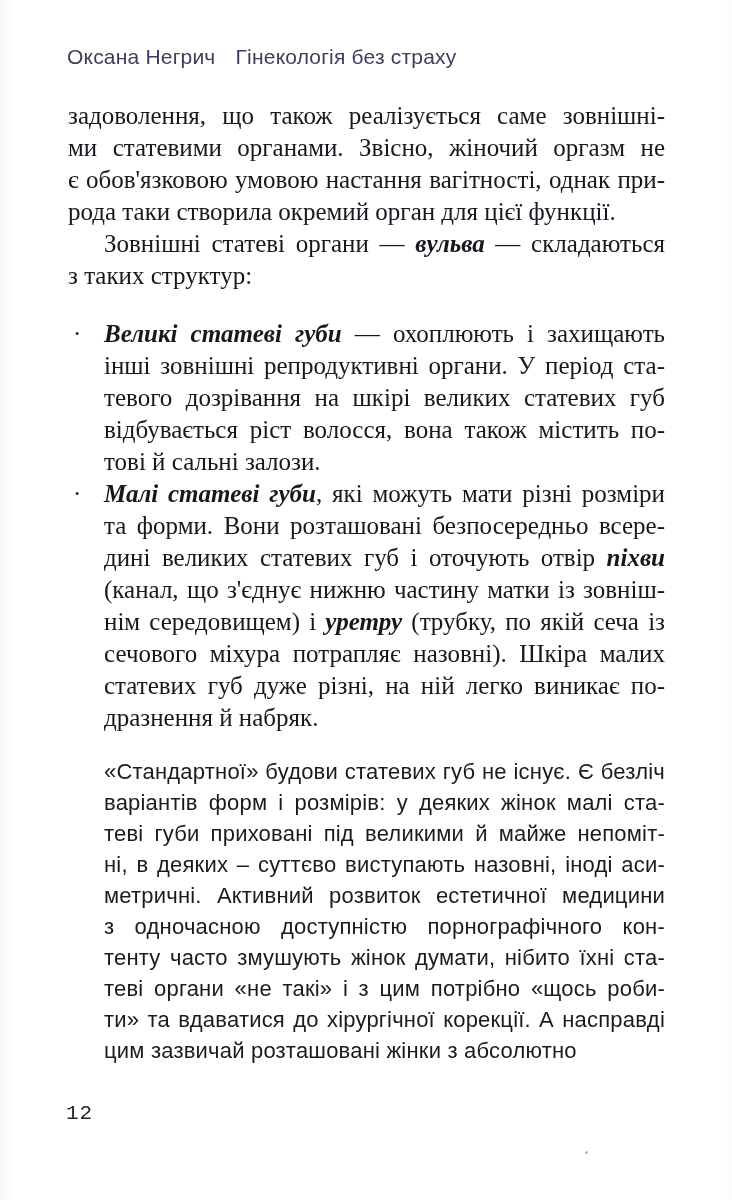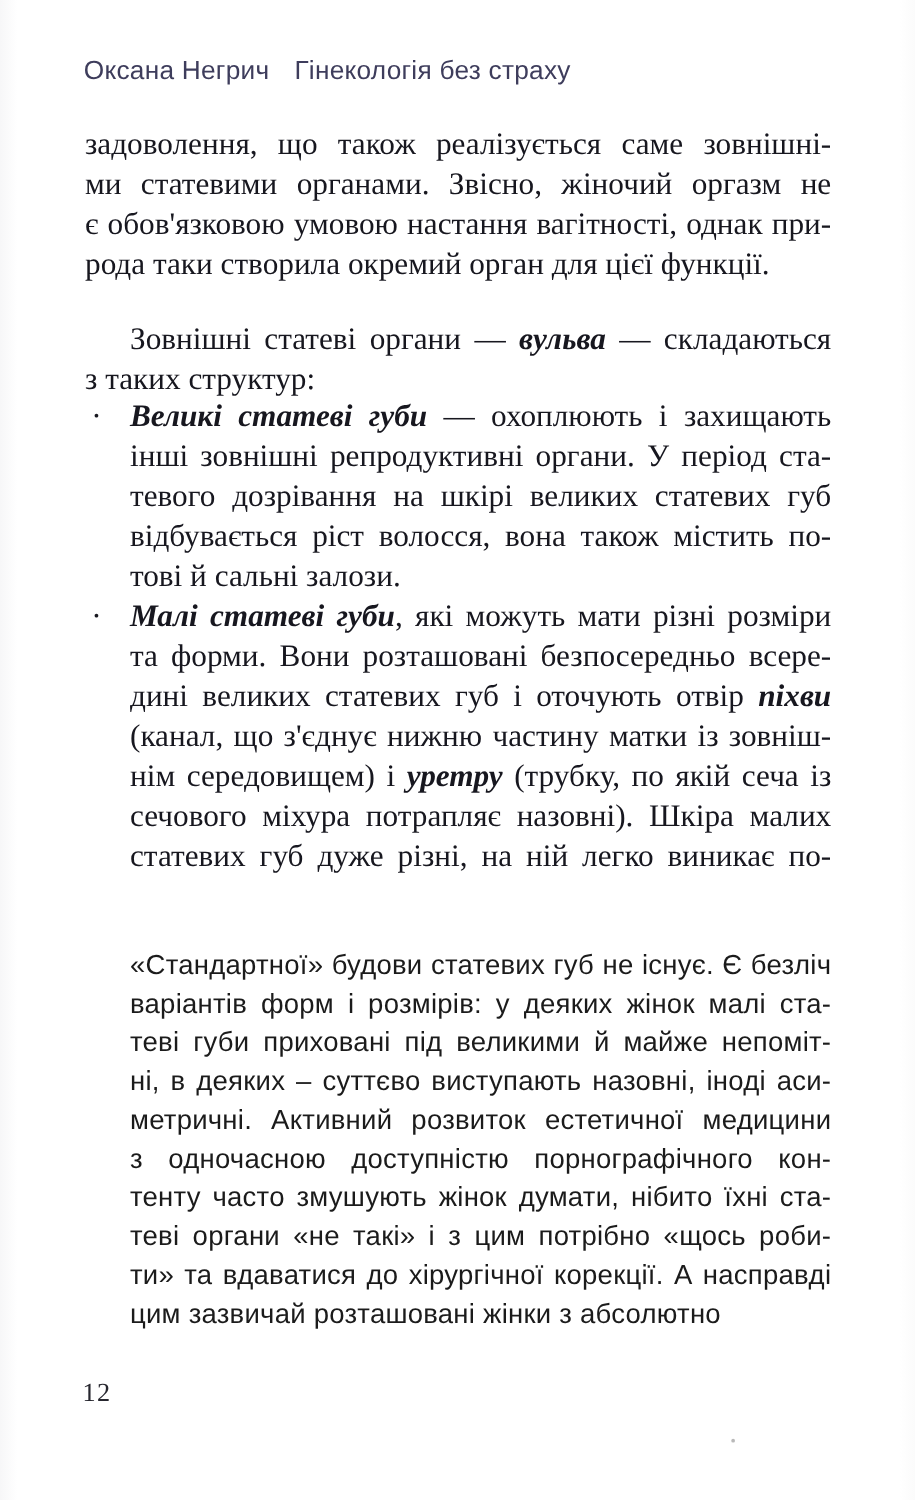--- a/index.html
+++ b/index.html
@@ -27,21 +27,21 @@
     font-size:22px;line-height:31px;color:#1b1b1b;letter-spacing:0.2px;
   }
   .line{text-align:justify;text-align-last:justify;}
   .line.nj{text-align:center;text-align-last:left;}
   .bi{font-weight:bold;font-style:italic;}
   .li{display:flex;}
   .mk{flex:0 0 36px;width:36px;padding-left:5px;box-sizing:border-box;}
   .li-lines{flex:1;min-width:0;}
   .pagenum{
     position:absolute;left:66px;top:1102px;
-    font-family:Liberation Serif, serif;
+    font-family:Liberation Mono, monospace;
     font-size:21px;color:#26262e;letter-spacing:1px;
   }
   .speck{
     position:absolute;left:585px;top:1151px;width:3px;height:3px;
     border-radius:50%;background:#8a8a8a;opacity:0.6;
   }
 </style>
 </head>
 <body>
 
@@ -52,21 +52,21 @@
   </header>
 
   <main id="text-blocks">
       <div class="blk f-serif" style="left: 68px; top: 100px; width: 597px;">
         <div class="line">задоволення, що також реалізується саме зовнішні-</div>
         <div class="line">ми статевими органами. Звісно, жіночий оргазм не</div>
         <div class="line">є обов'язковою умовою настання вагітності, однак при-</div>
         <div class="line nj">рода таки створила окремий орган для цієї функції.</div>
       </div>
       <div class="blk f-serif" style="left: 68px; top: 228px; width: 597px;">
-        <div class="line" style="padding-left: 36px; margin-top: 28px;">Зовнішні статеві органи — <span class="bi">вульва</span> — складаються</div>
+        <div class="line" style="padding-left: 36px;">Зовнішні статеві органи — <span class="bi">вульва</span> — складаються</div>
         <div class="line nj">з таких структур:</div>
       </div>
       <div class="blk f-serif" style="left: 68px; top: 318px; width: 597px;">
         <div class="li">
           <div class="mk">·</div>
           <div class="li-lines">
             <div class="line"><span class="bi">Великі статеві губи</span> — охоплюють і захищають</div>
             <div class="line">інші зовнішні репродуктивні органи. У період ста-</div>
             <div class="line">тевого дозрівання на шкірі великих статевих губ</div>
             <div class="line">відбувається ріст волосся, вона також містить по-</div>
@@ -76,20 +76,21 @@
         <div class="li">
           <div class="mk">·</div>
           <div class="li-lines">
             <div class="line"><span class="bi">Малі статеві губи</span>, які можуть мати різні розміри</div>
             <div class="line">та форми. Вони розташовані безпосередньо всере-</div>
             <div class="line">дині великих статевих губ і оточують отвір <span class="bi">піхви</span></div>
             <div class="line">(канал, що з'єднує нижню частину матки із зовніш-</div>
             <div class="line">нім середовищем) і <span class="bi">уретру</span> (трубку, по якій сеча із</div>
             <div class="line">сечового міхура потрапляє назовні). Шкіра малих</div>
             <div class="line">статевих губ дуже різні, на ній легко виникає по-</div>
+            <div class="line nj">дразнення й набряк.</div>
           </div>
         </div>
       </div>
       <div class="blk f-sans" style="left: 104px; top: 756px; width: 561px;">
         <div class="line">«Стандартної» будови статевих губ не існує. Є безліч</div>
         <div class="line">варіантів форм і розмірів: у деяких жінок малі ста-</div>
         <div class="line">теві губи приховані під великими й майже непоміт-</div>
         <div class="line">ні, в деяких – суттєво виступають назовні, іноді аси-</div>
         <div class="line">метричні. Активний розвиток естетичної медицини</div>
         <div class="line">з одночасною доступністю порнографічного кон-</div>

